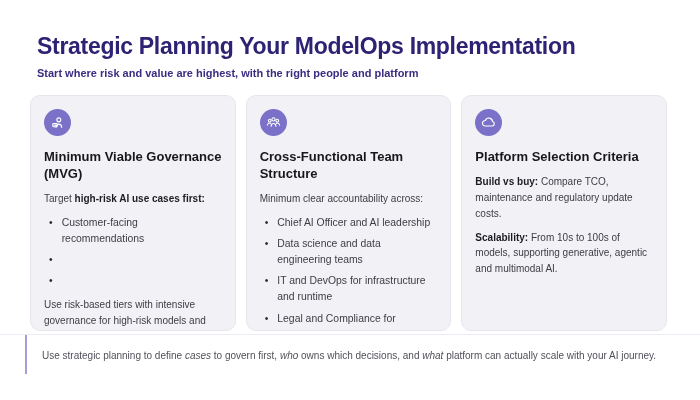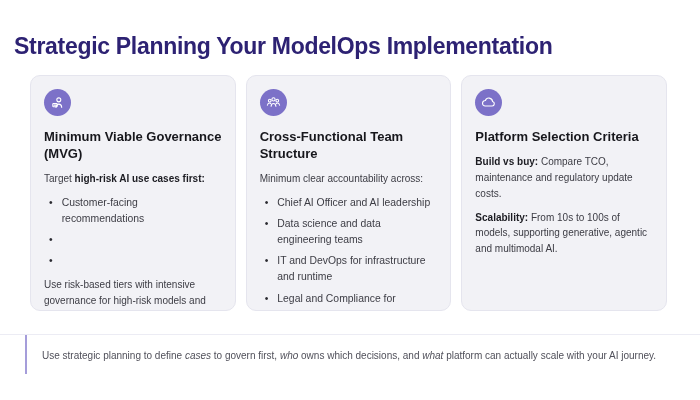--- a/index.html
+++ b/index.html
@@ -3,21 +3,21 @@
 <meta charset="utf-8">
 <style>
   html,body{margin:0;padding:0;}
   body{
     width:700px;height:400px;
     background:#ffffff;
     font-family:"Liberation Sans",sans-serif;
     position:relative;overflow:hidden;
     -webkit-font-smoothing:antialiased;
   }
-  .header{padding:34px 30px 0 14px;}
+  .header{padding:34px 30px 0 37px;}
   .page-title{
     margin:0;font-size:23px;font-weight:800;letter-spacing:-0.3px;
     color:var(--title-color,#2d2273);line-height:1.1;
   }
   .page-subtitle{
     margin:8px 0 0 0;font-size:11px;font-weight:700;
     color:var(--subtitle-color,#3a2c83);
   }
   .cards{
     display:flex;gap:10px;
@@ -65,20 +65,21 @@
     padding:10px 30px 11px 15px;
   }
   .footer-text{font-size:10px;color:#50505a;line-height:1.5;}
   .footer-text i{font-style:italic;}
 </style>
 </head>
 <body style="--title-color: #2d2273; --subtitle-color: #3a2c83; --icon-bg: #7c71c8; --card-bg: #f2f2f6; --card-border: #e5e5ee; --accent-bar: #a59dda;">
 
 <div class="header">
   <h1 class="page-title">Strategic Planning Your ModelOps Implementation</h1>
+  <p class="page-subtitle">Start where risk and value are highest, with the right people and platform</p>
 </div>
 
 <div class="cards" id="cards">
     <div class="card">
       <div class="icon-circle">
         <svg width="16" height="16" viewBox="0 0 24 24" fill="none" stroke="#fff" stroke-width="1.6" stroke-linecap="round" stroke-linejoin="round">
           <circle cx="13.2" cy="7.3" r="3"></circle>
           <path d="M9 18.6c.3-3.3 1.9-4.9 4.3-4.9 2.4 0 4 1.6 4.3 4.9"></path>
           <rect x="4.2" y="12.8" width="6.6" height="4.8" rx="1"></rect>
           <path d="M6 15.2h3"></path>

